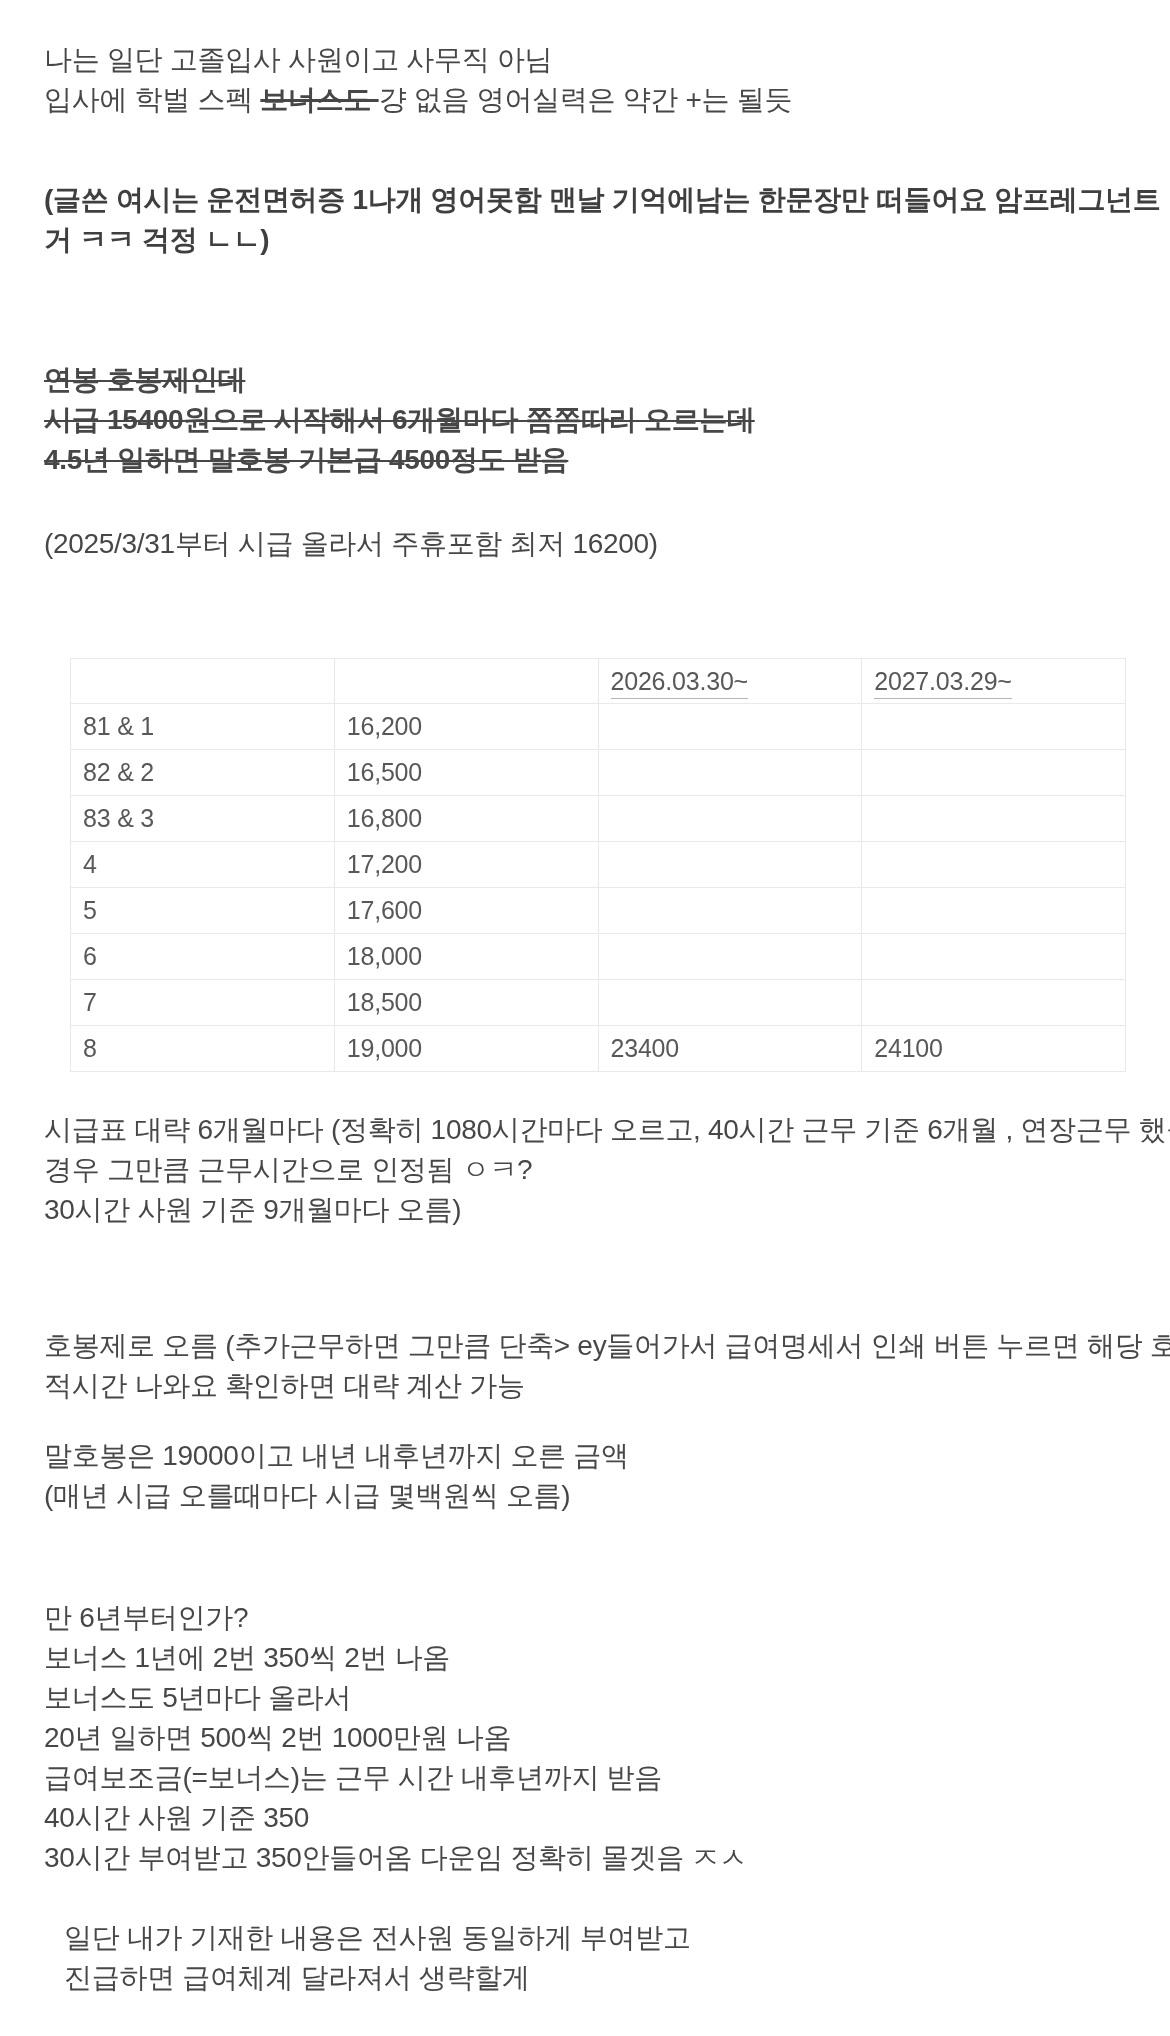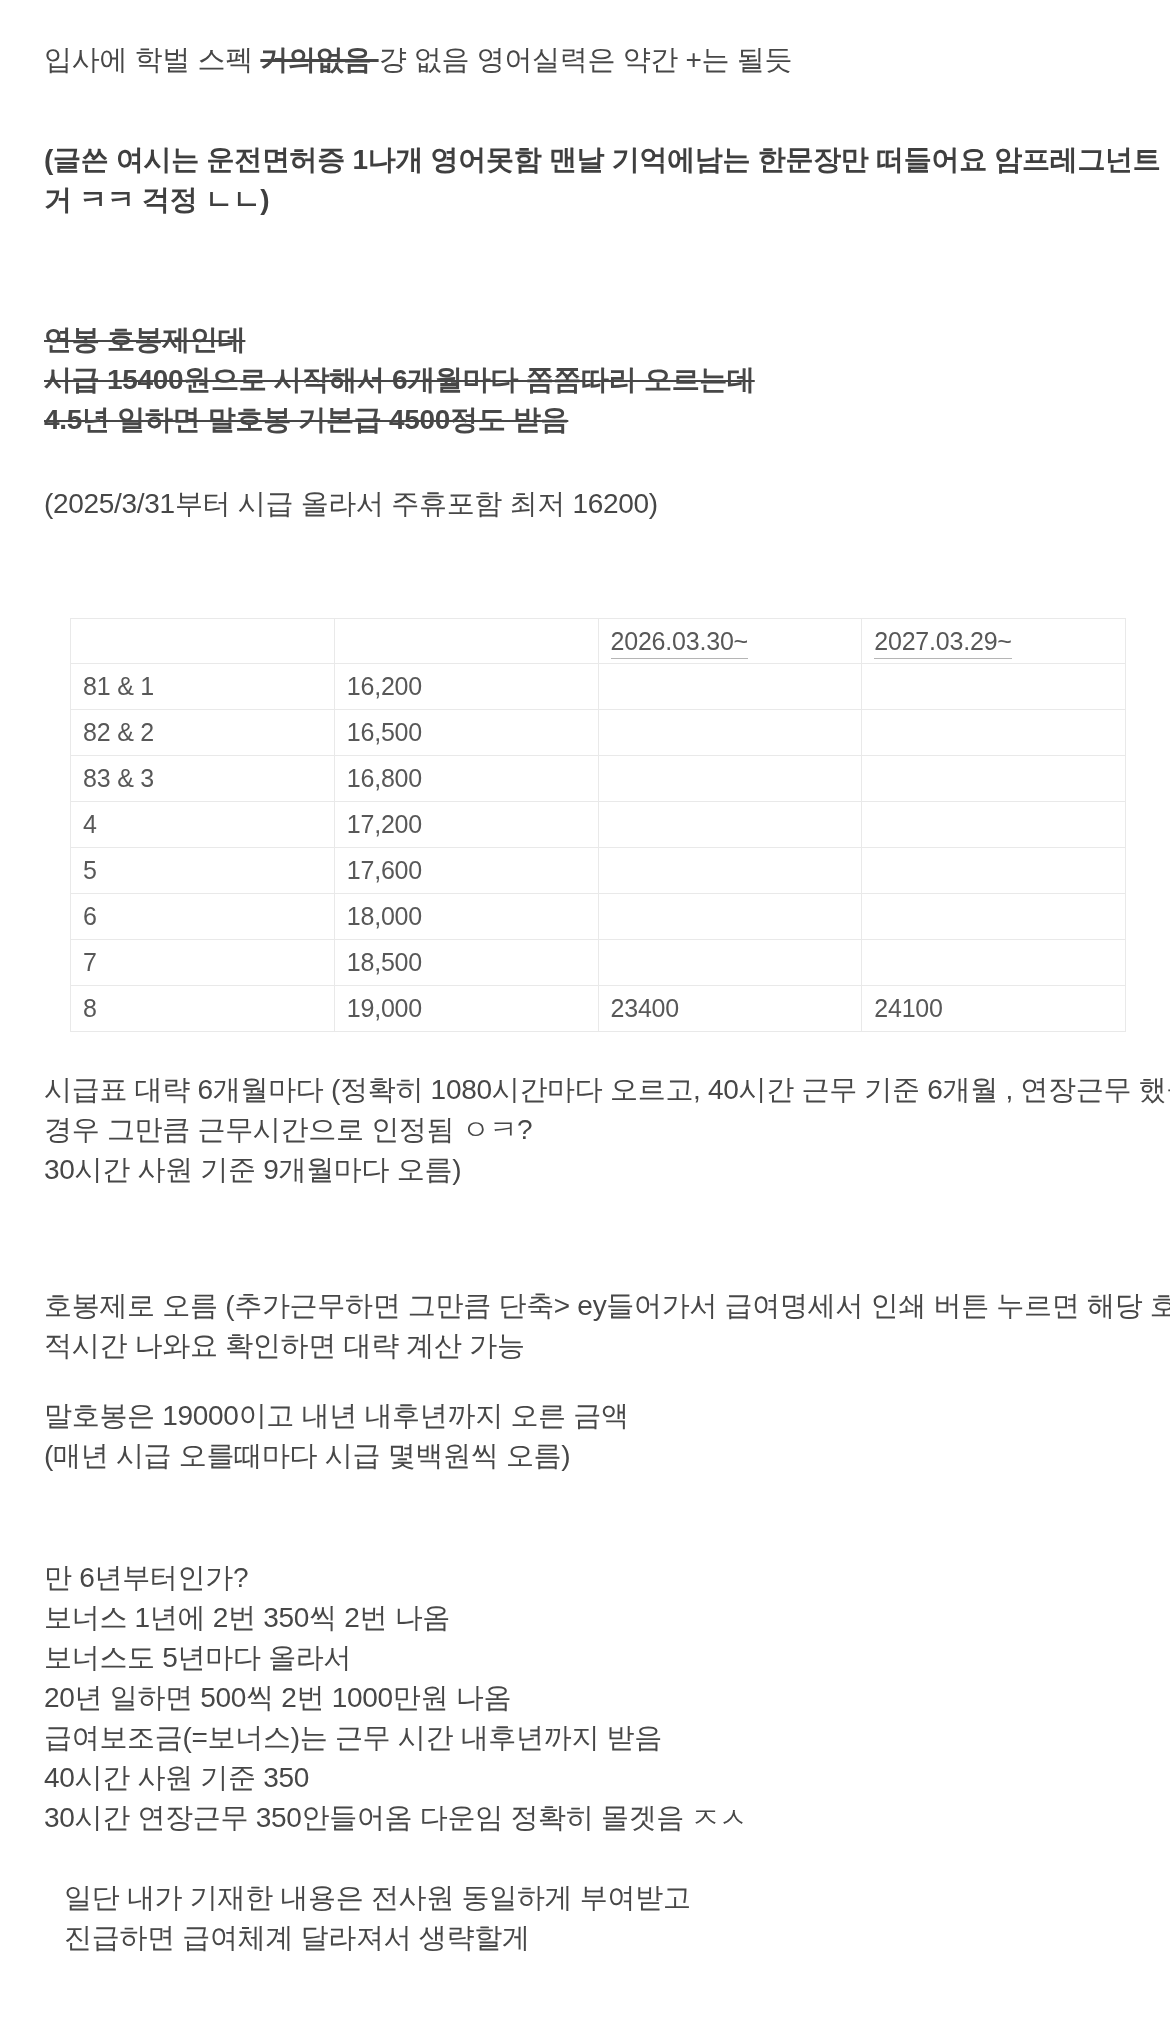--- a/index.html
+++ b/index.html
@@ -36,21 +36,22 @@
   table.wage th{height:44px;}
   table.wage td{height:45px;}
   .u{border-bottom:1px solid #b5b5b5;padding-bottom:3px;color:#585858;}
 </style>
 </head>
 <body>
 
 <div class="page">
 
   <section class="sec" id="s1">
-    <div class="line"><span>입사에 학벌 스펙 </span><span class="strike-bold">거의없음 </span><span>걍 없음 영어실력은 약간 +는 될듯</span></div>
+    <div class="line">나는 일단 고졸입사 사원이고 사무직 아님</div>
+    <div class="line"><span>입사에 학벌 스펙 </span><span class="strike-bold">보너스도 </span><span>걍 없음 영어실력은 약간 +는 될듯</span></div>
   </section>
 
   <section class="sec sec-bold" id="s2">
     <div class="line">(글쓴 여시는 운전면허증 1나개 영어못함 맨날 기억에남는 한문장만 떠들어요 암프레그넌트 ! 이딴</div>
     <div class="line">거 ㅋㅋ 걱정 ㄴㄴ)</div>
   </section>
 
   <section class="sec sec-strike" id="s3">
     <div class="line">연봉 호봉제인데</div>
     <div class="line">시급 15400원으로 시작해서 6개월마다 쫌쫌따리 오르는데</div>
@@ -144,21 +145,21 @@
     <div class="line">(매년 시급 오를때마다 시급 몇백원씩 오름)</div>
   </section>
 
   <section class="sec" id="s8">
     <div class="line">만 6년부터인가?</div>
     <div class="line">보너스 1년에 2번 350씩 2번 나옴</div>
     <div class="line">보너스도 5년마다 올라서</div>
     <div class="line">20년 일하면 500씩 2번 1000만원 나옴</div>
     <div class="line">급여보조금(=보너스)는 근무 시간 내후년까지 받음</div>
     <div class="line">40시간 사원 기준 350</div>
-    <div class="line">30시간 연장근무 350안들어옴 다운임 정확히 몰겟음 ㅈㅅ</div>
+    <div class="line">30시간 부여받고 350안들어옴 다운임 정확히 몰겟음 ㅈㅅ</div>
   </section>
 
   <section class="sec" id="s9">
     <div class="line">일단 내가 기재한 내용은 전사원 동일하게 부여받고</div>
     <div class="line">진급하면 급여체계 달라져서 생략할게</div>
   </section>
 
 </div>
 
 </body></html>

